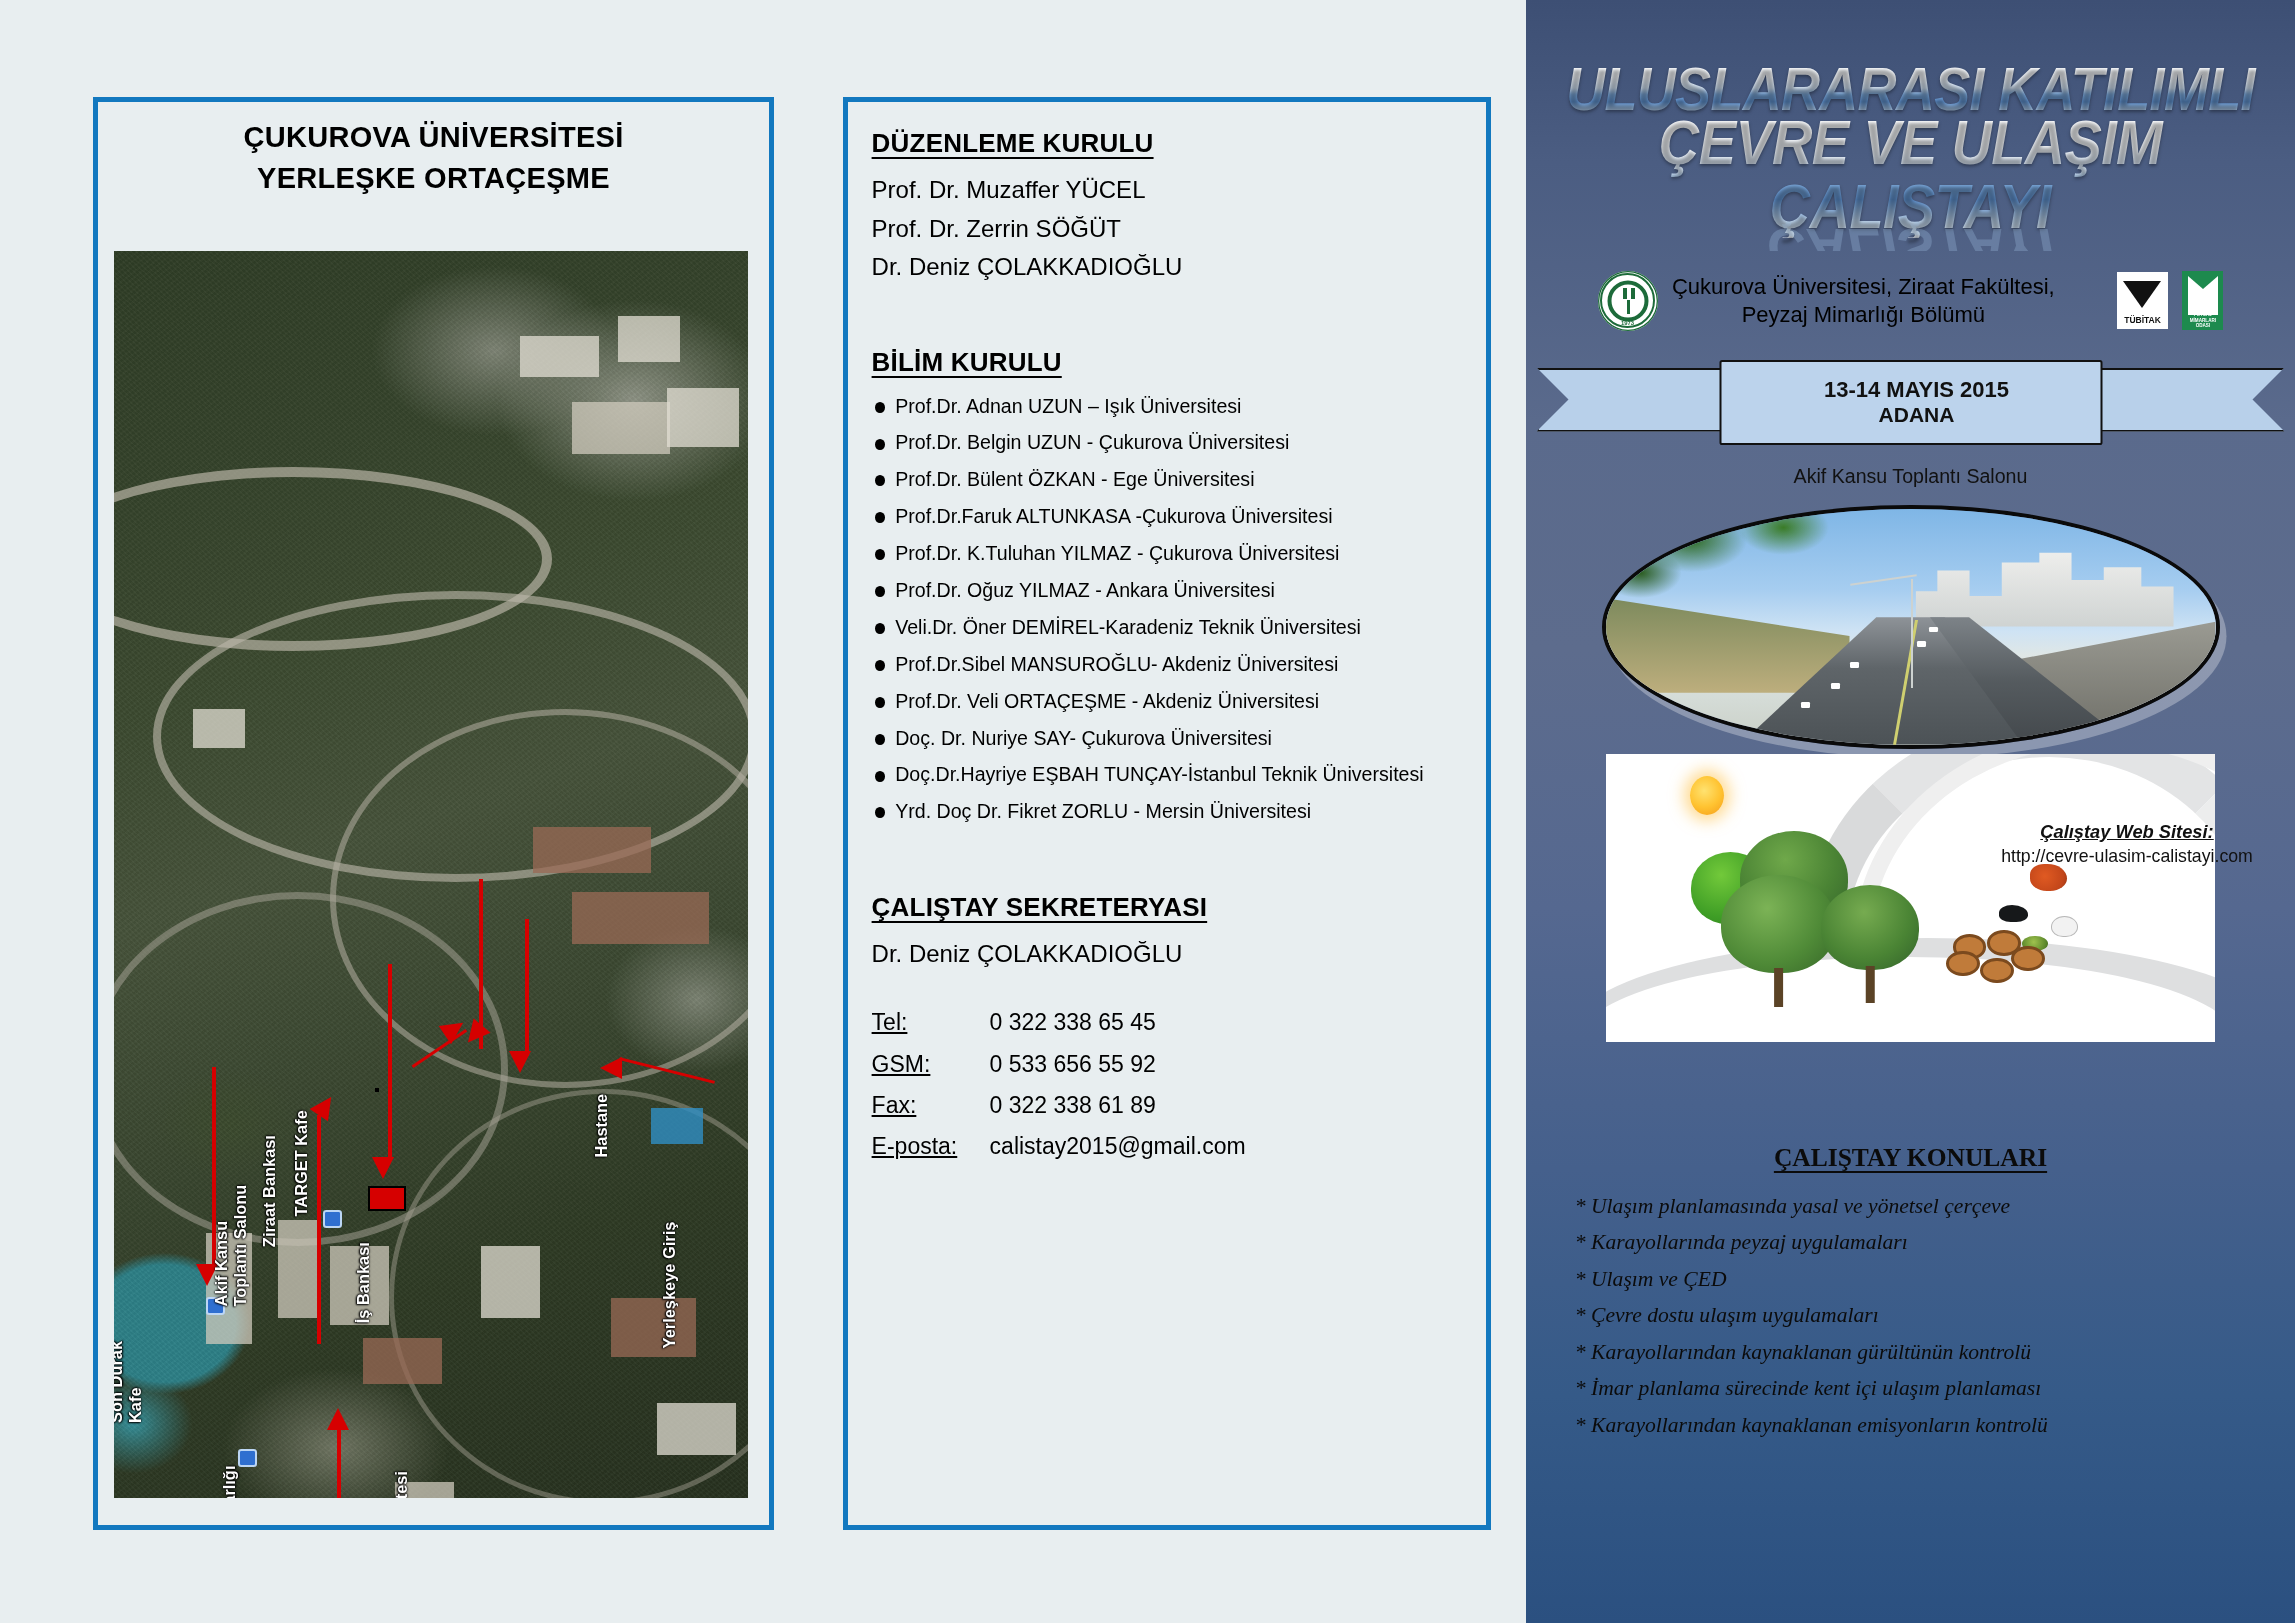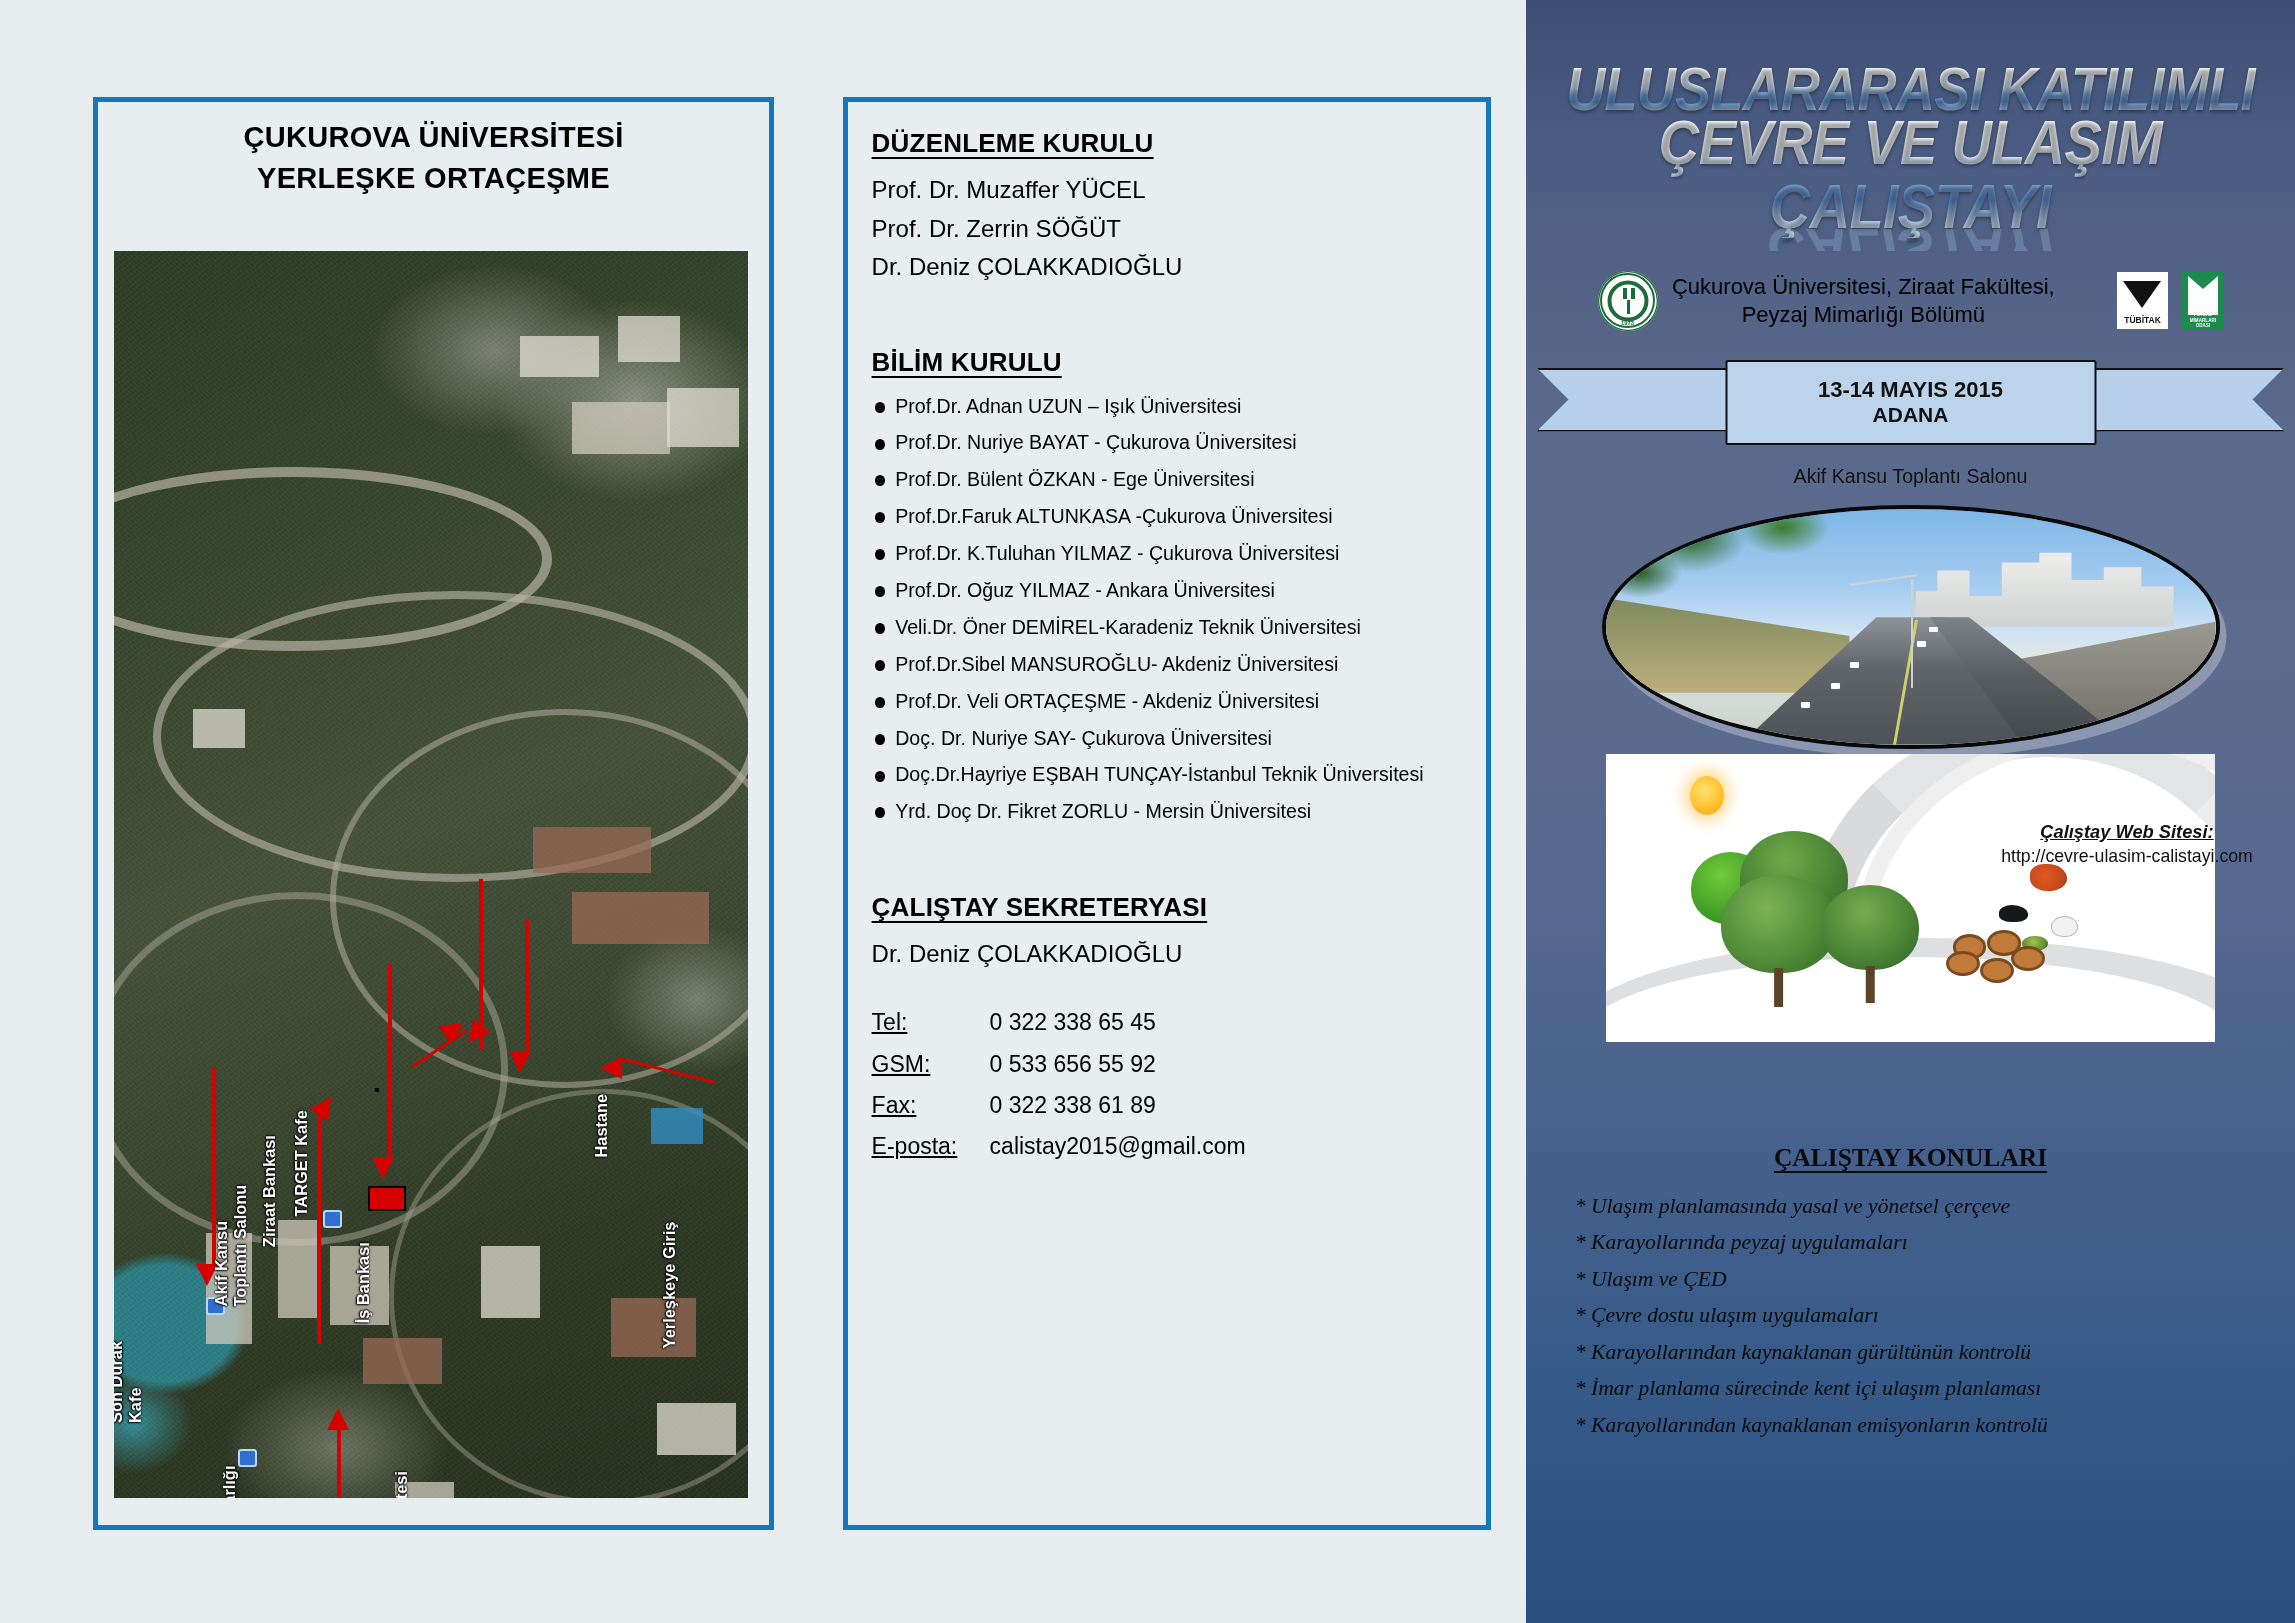--- a/index.html
+++ b/index.html
@@ -92,21 +92,21 @@
   .logo-pm .v{position:absolute;left:5.2px;top:5.2px;width:0;height:0;border-left:15px solid transparent;border-right:15px solid transparent;border-top:13px solid #1d8a4e;}
   .logo-pm .pt{position:absolute;left:0;right:0;bottom:2.6px;text-align:center;font-size:4.6px;color:#fff;line-height:1.1;font-weight:bold;}
 
   
   .ribbon-wrap{position:relative;margin-top:25px;height:105px;}
   .rb-left,.rb-right{position:absolute;top:11.8px;height:60px;background:#b8d0ea;border:2px solid #111;}
   .rb-left{left:10.5px;width:196px;clip-path:polygon(0 0,100% 0,100% 100%,0 100%,16% 50%);}
   .rb-right{right:10.5px;width:196px;clip-path:polygon(0 0,100% 0,84% 50%,100% 100%,0 100%);}
   .rb-center{position:absolute;left:50%;top:3.9px;transform:translateX(-50%);width:367px;height:81px;
              background:#bcd3ec;border:2px solid #111;border-radius:2.6px;display:flex;flex-direction:column;
-             align-items:center;justify-content:center;}
+             align-items:center;justify-content:center;padding-left:12px;}
   .rb-center .d1{font-size:22px;font-weight:bold;color:#111;line-height:1.15;}
   .rb-center .d2{font-size:21px;font-weight:bold;color:#111;line-height:1.15;}
   .venue{text-align:center;font-size:19.6px;color:#111;margin-top:3.9px;}
 
   
   .oval{position:relative;margin:17px auto 0;width:610px;height:236px;border-radius:50%;border:4.6px solid #0a0a0a;overflow:hidden;
         box-shadow:6.5px 9.2px 0 rgba(255,255,255,.30);}
   .ov-sky{position:absolute;inset:0;background:linear-gradient(180deg,#7fb6e6 0%,#a6cdf0 34%,#cfe3f4 52%,#dfe7e6 62%,#c9cfc6 100%);}
   .ov-road{position:absolute;left:22%;top:46%;width:56%;height:54%;
            background:linear-gradient(180deg,#8e9398 0%,#5f6569 40%,#4c5256 100%);
@@ -252,21 +252,21 @@
       <h2 class="sec">DÜZENLEME KURULU</h2>
       <p class="org-name">Prof. Dr. Muzaffer YÜCEL</p>
       <p class="org-name">Prof. Dr. Zerrin SÖĞÜT</p>
       <p class="org-name">Dr. Deniz ÇOLAKKADIOĞLU</p>
 
       <div class="gap-lg"></div>
 
       <h2 class="sec">BİLİM KURULU</h2>
       <ul class="sci">
         <li>Prof.Dr. Adnan UZUN – Işık Üniversitesi</li>
-        <li>Prof.Dr. Nuriye BAYAT - Çukurova Üniversitesi</li>
+        <li>Prof.Dr. Belgin UZUN - Çukurova Üniversitesi</li>
         <li>Prof.Dr. Bülent ÖZKAN - Ege Üniversitesi</li>
         <li>Prof.Dr.Faruk  ALTUNKASA -Çukurova Üniversitesi</li>
         <li>Prof.Dr. K.Tuluhan YILMAZ - Çukurova Üniversitesi</li>
         <li>Prof.Dr. Oğuz YILMAZ - Ankara Üniversitesi</li>
         <li>Veli.Dr. Öner DEMİREL-Karadeniz Teknik  Üniversitesi</li>
         <li>Prof.Dr.Sibel MANSUROĞLU- Akdeniz Üniversitesi</li>
         <li>Prof.Dr. Veli ORTAÇEŞME - Akdeniz Üniversitesi</li>
         <li>Doç. Dr. Nuriye SAY- Çukurova Üniversitesi</li>
         <li>Doç.Dr.Hayriye EŞBAH TUNÇAY-İstanbul Teknik Üniversitesi</li>
         <li>Yrd. Doç Dr. Fikret ZORLU - Mersin Üniversitesi</li>

